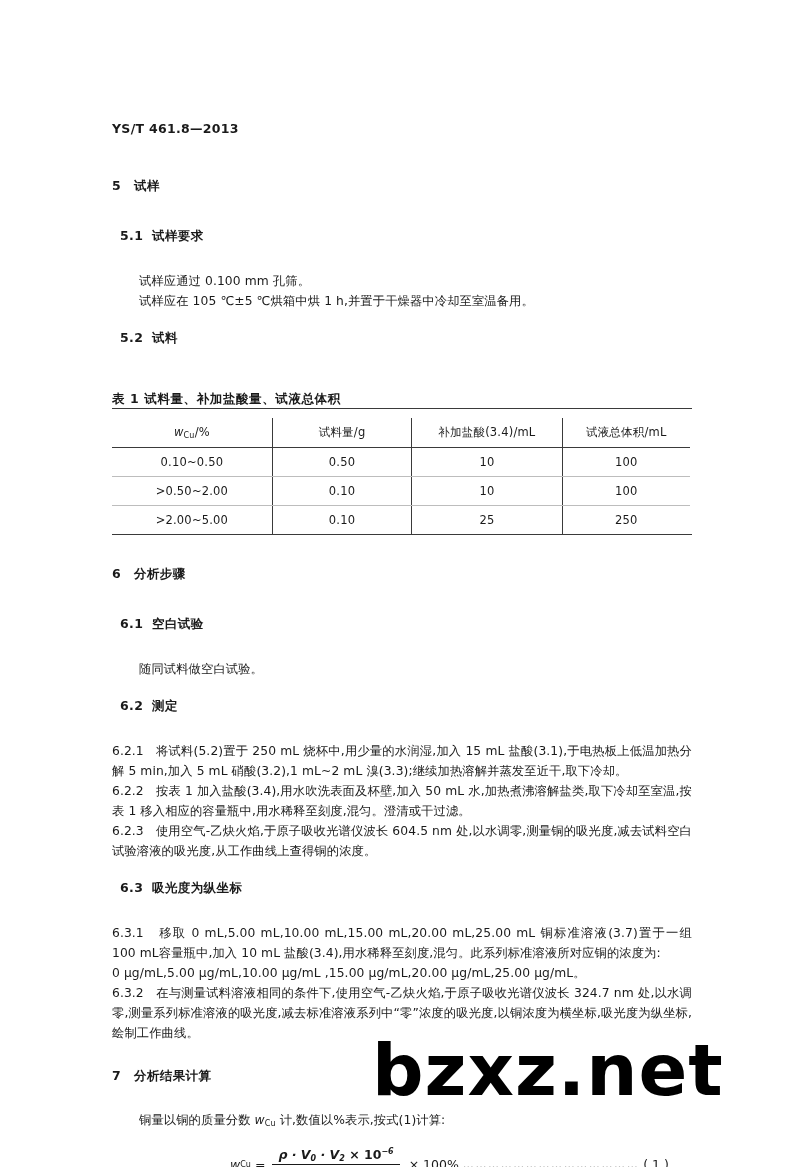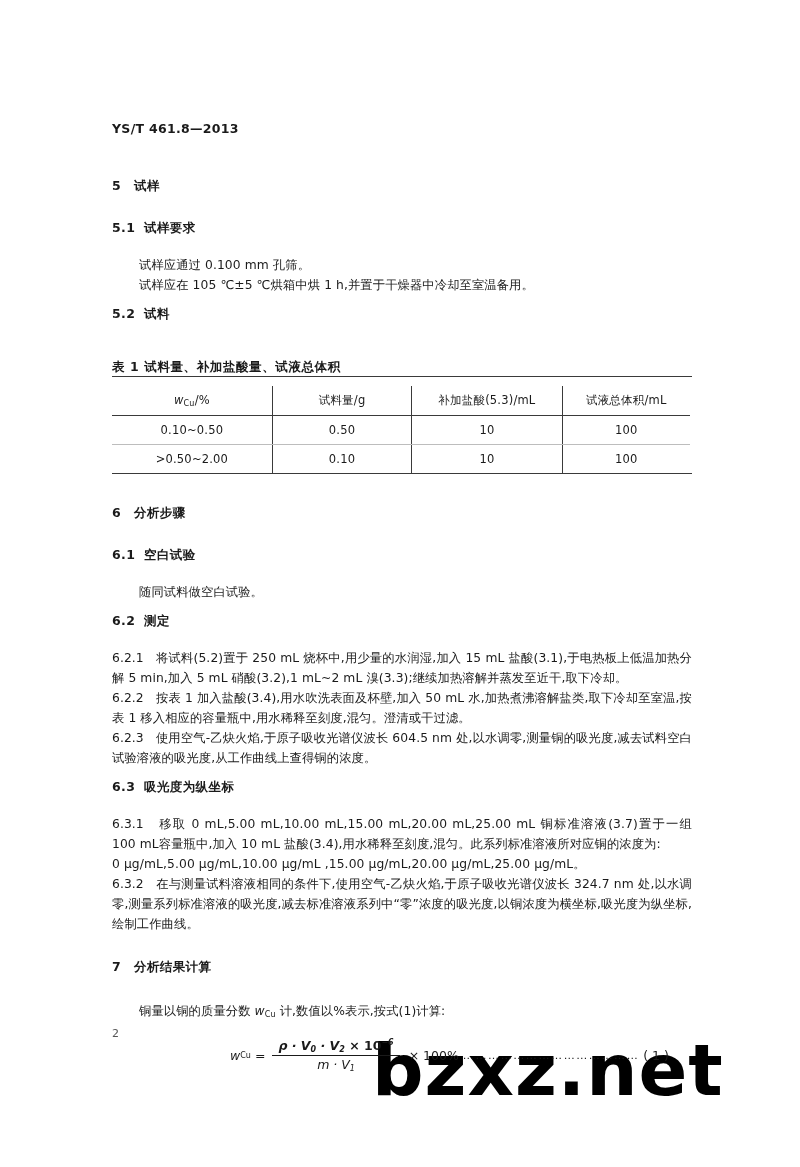--- a/index.html
+++ b/index.html
@@ -53,21 +53,21 @@
     font-size: 12.5px;
     font-weight: bold;
     margin: 0 0 0 0;
     letter-spacing: 0.4px;
   }
   .h1 .num { display: inline-block; width: 22px; }
   .h2 {
     font-size: 12.5px;
     font-weight: bold;
     letter-spacing: 0.4px;
-    margin: 0;
+    margin: 8px;
   }
   .h2 .num { display: inline-block; width: 32px; }
   .para {
     font-size: 12.3px;
     line-height: 20px;
     text-align: justify;
     margin: 0;
     letter-spacing: 0.1px;
   }
   .indent { text-indent: 27px; }
@@ -185,36 +185,42 @@
       <div class="gap-md"></div>
 
       <div class="tbl-title">表 1   试料量、补加盐酸量、试液总体积</div>
 
       <div class="tbl-wrap">
         <table class="data">
           <thead>
             <tr>
               <th style="width:160px"><span class="ital">w</span><sub>Cu</sub><span>/%</span></th>
               <th style="width:140px">试料量/g</th>
-              <th style="width:150px">补加盐酸(5.3)/mL</th>
+              <th style="width:150px">补加盐酸(3.4)/mL</th>
               <th style="width:128px">试液总体积/mL</th>
             </tr>
           </thead>
           <tbody>
             <tr>
               <td>0.10~0.50</td>
               <td>0.50</td>
               <td>10</td>
               <td>100</td>
             </tr>
             <tr>
               <td>&gt;0.50~2.00</td>
               <td>0.10</td>
               <td>10</td>
               <td>100</td>
+            </tr>
+            <tr>
+              <td>&gt;2.00~5.00</td>
+              <td>0.10</td>
+              <td>25</td>
+              <td>250</td>
             </tr>
           </tbody>
         </table>
       </div>
 
       <div class="gap-lg"></div>
       <div class="gap-xs"></div>
 
       <div class="h1">
         <span class="num">6</span><span>分析步骤</span>

